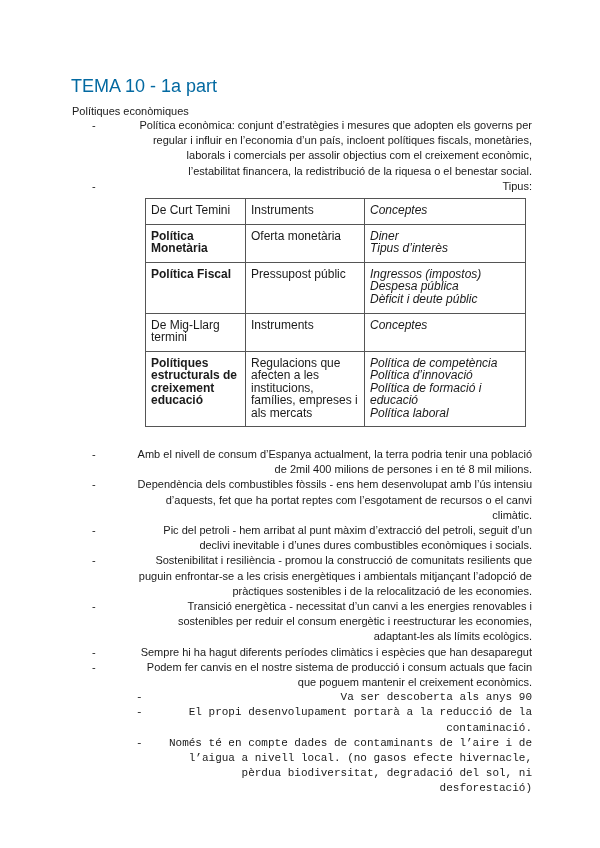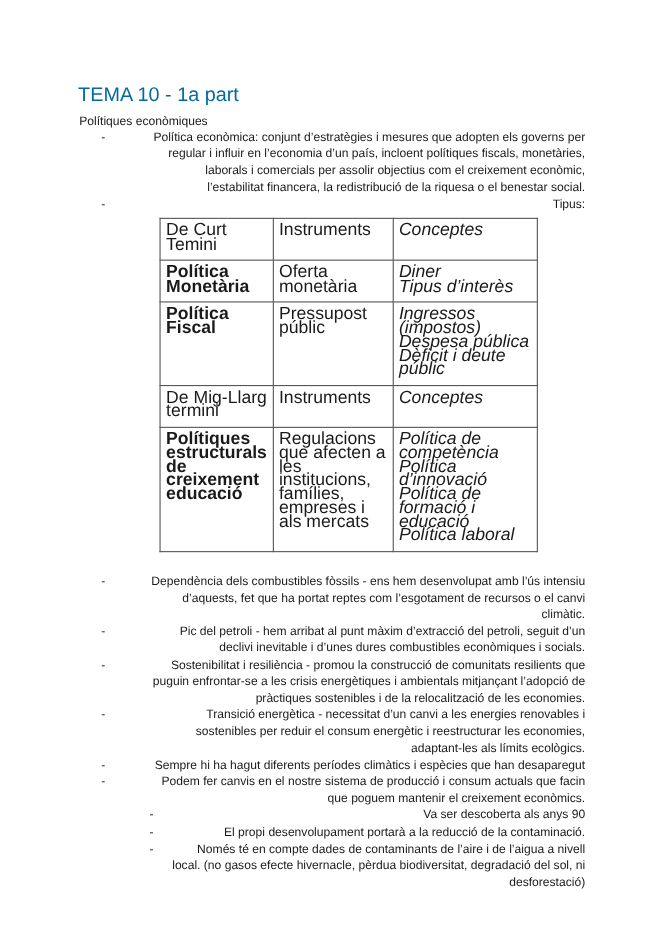--- a/index.html
+++ b/index.html
@@ -15,27 +15,27 @@
   .heading { font-size: 11px; line-height: 14px; margin: 0; }
   ul.dash { list-style: none; margin: 0; padding: 0; }
   ul.dash > li {
     position: relative; padding-left: 64px; font-size: 11px; line-height: 15.2px; text-align: right;
   }
   ul.dash > li::before {
     content: "-"; position: absolute; left: 20px; top: 0;
   }
   ul.dash.sub > li { padding-left: 56px; }
   ul.dash.sub > li::before { left: 20px; }
-  ul.dash.sub { margin-left: 44px; }
+  ul.dash.sub { margin-left: 44px; font-family: Liberation Mono, monospace; }
   ul.dash.sub > li { padding-left: 20px; }
   ul.dash.sub > li::before { left: 0; }
 
   table.pol {
-    border-collapse: collapse; margin: 4px 0 20px 73px; width: 344px;
-    font-size: 16px; line-height: 12.5px;
+    border-collapse: collapse; margin: 4px 0 20px 73px; width: 381px;
+    font-size: 12px; line-height: 12.5px;
   }
   table.pol td {
     border: 1.2px solid #555; vertical-align: top; padding: 5px 5px 7px 5px;
   }
   table.pol td.c1 { width: 89px; }
   table.pol td.c2 { width: 108px; }
   table.pol td.c3 { width: 150px; font-style: italic; }
   table.pol tr.r1 td { height: 12px; }
   table.pol tr.r2 td { height: 24px; }
   table.pol tr.r3 td { height: 38px; }
@@ -96,20 +96,21 @@
         <span class="line">Política de competència</span>
         <span class="line">Política d’innovació</span>
         <span class="line">Política de formació i educació</span>
         <span class="line">Política laboral</span>
       </td>
     </tr>
   </tbody>
     </table>
 
   <ul class="dash">
+    <li>Amb el nivell de consum d’Espanya actualment, la terra podria tenir una població de 2mil 400 milions de persones i en té 8 mil milions.</li>
     <li>Dependència dels combustibles fòssils - ens hem desenvolupat amb l’ús intensiu d’aquests, fet que ha portat reptes com l’esgotament de recursos o el canvi climàtic.</li>
     <li>Pic del petroli - hem arribat al punt màxim d’extracció del petroli, seguit d’un declivi inevitable i d’unes dures combustibles econòmiques i socials.</li>
     <li>Sostenibilitat i resiliència - promou la construcció de comunitats resilients que puguin enfrontar-se a les crisis energètiques i ambientals mitjançant l’adopció de pràctiques sostenibles i de la relocalització de les economies.</li>
     <li>Transició energètica - necessitat d’un canvi a les energies renovables i sostenibles per reduir el consum energètic i reestructurar les economies, adaptant-les als límits ecològics.</li>
   </ul>
 
   <ul class="dash">
     <li>Sempre hi ha hagut diferents períodes climàtics i espècies que han desaparegut</li>
     <li>Podem fer canvis en el nostre sistema de producció i consum actuals que facin que poguem mantenir el creixement econòmics.</li>
   </ul>

